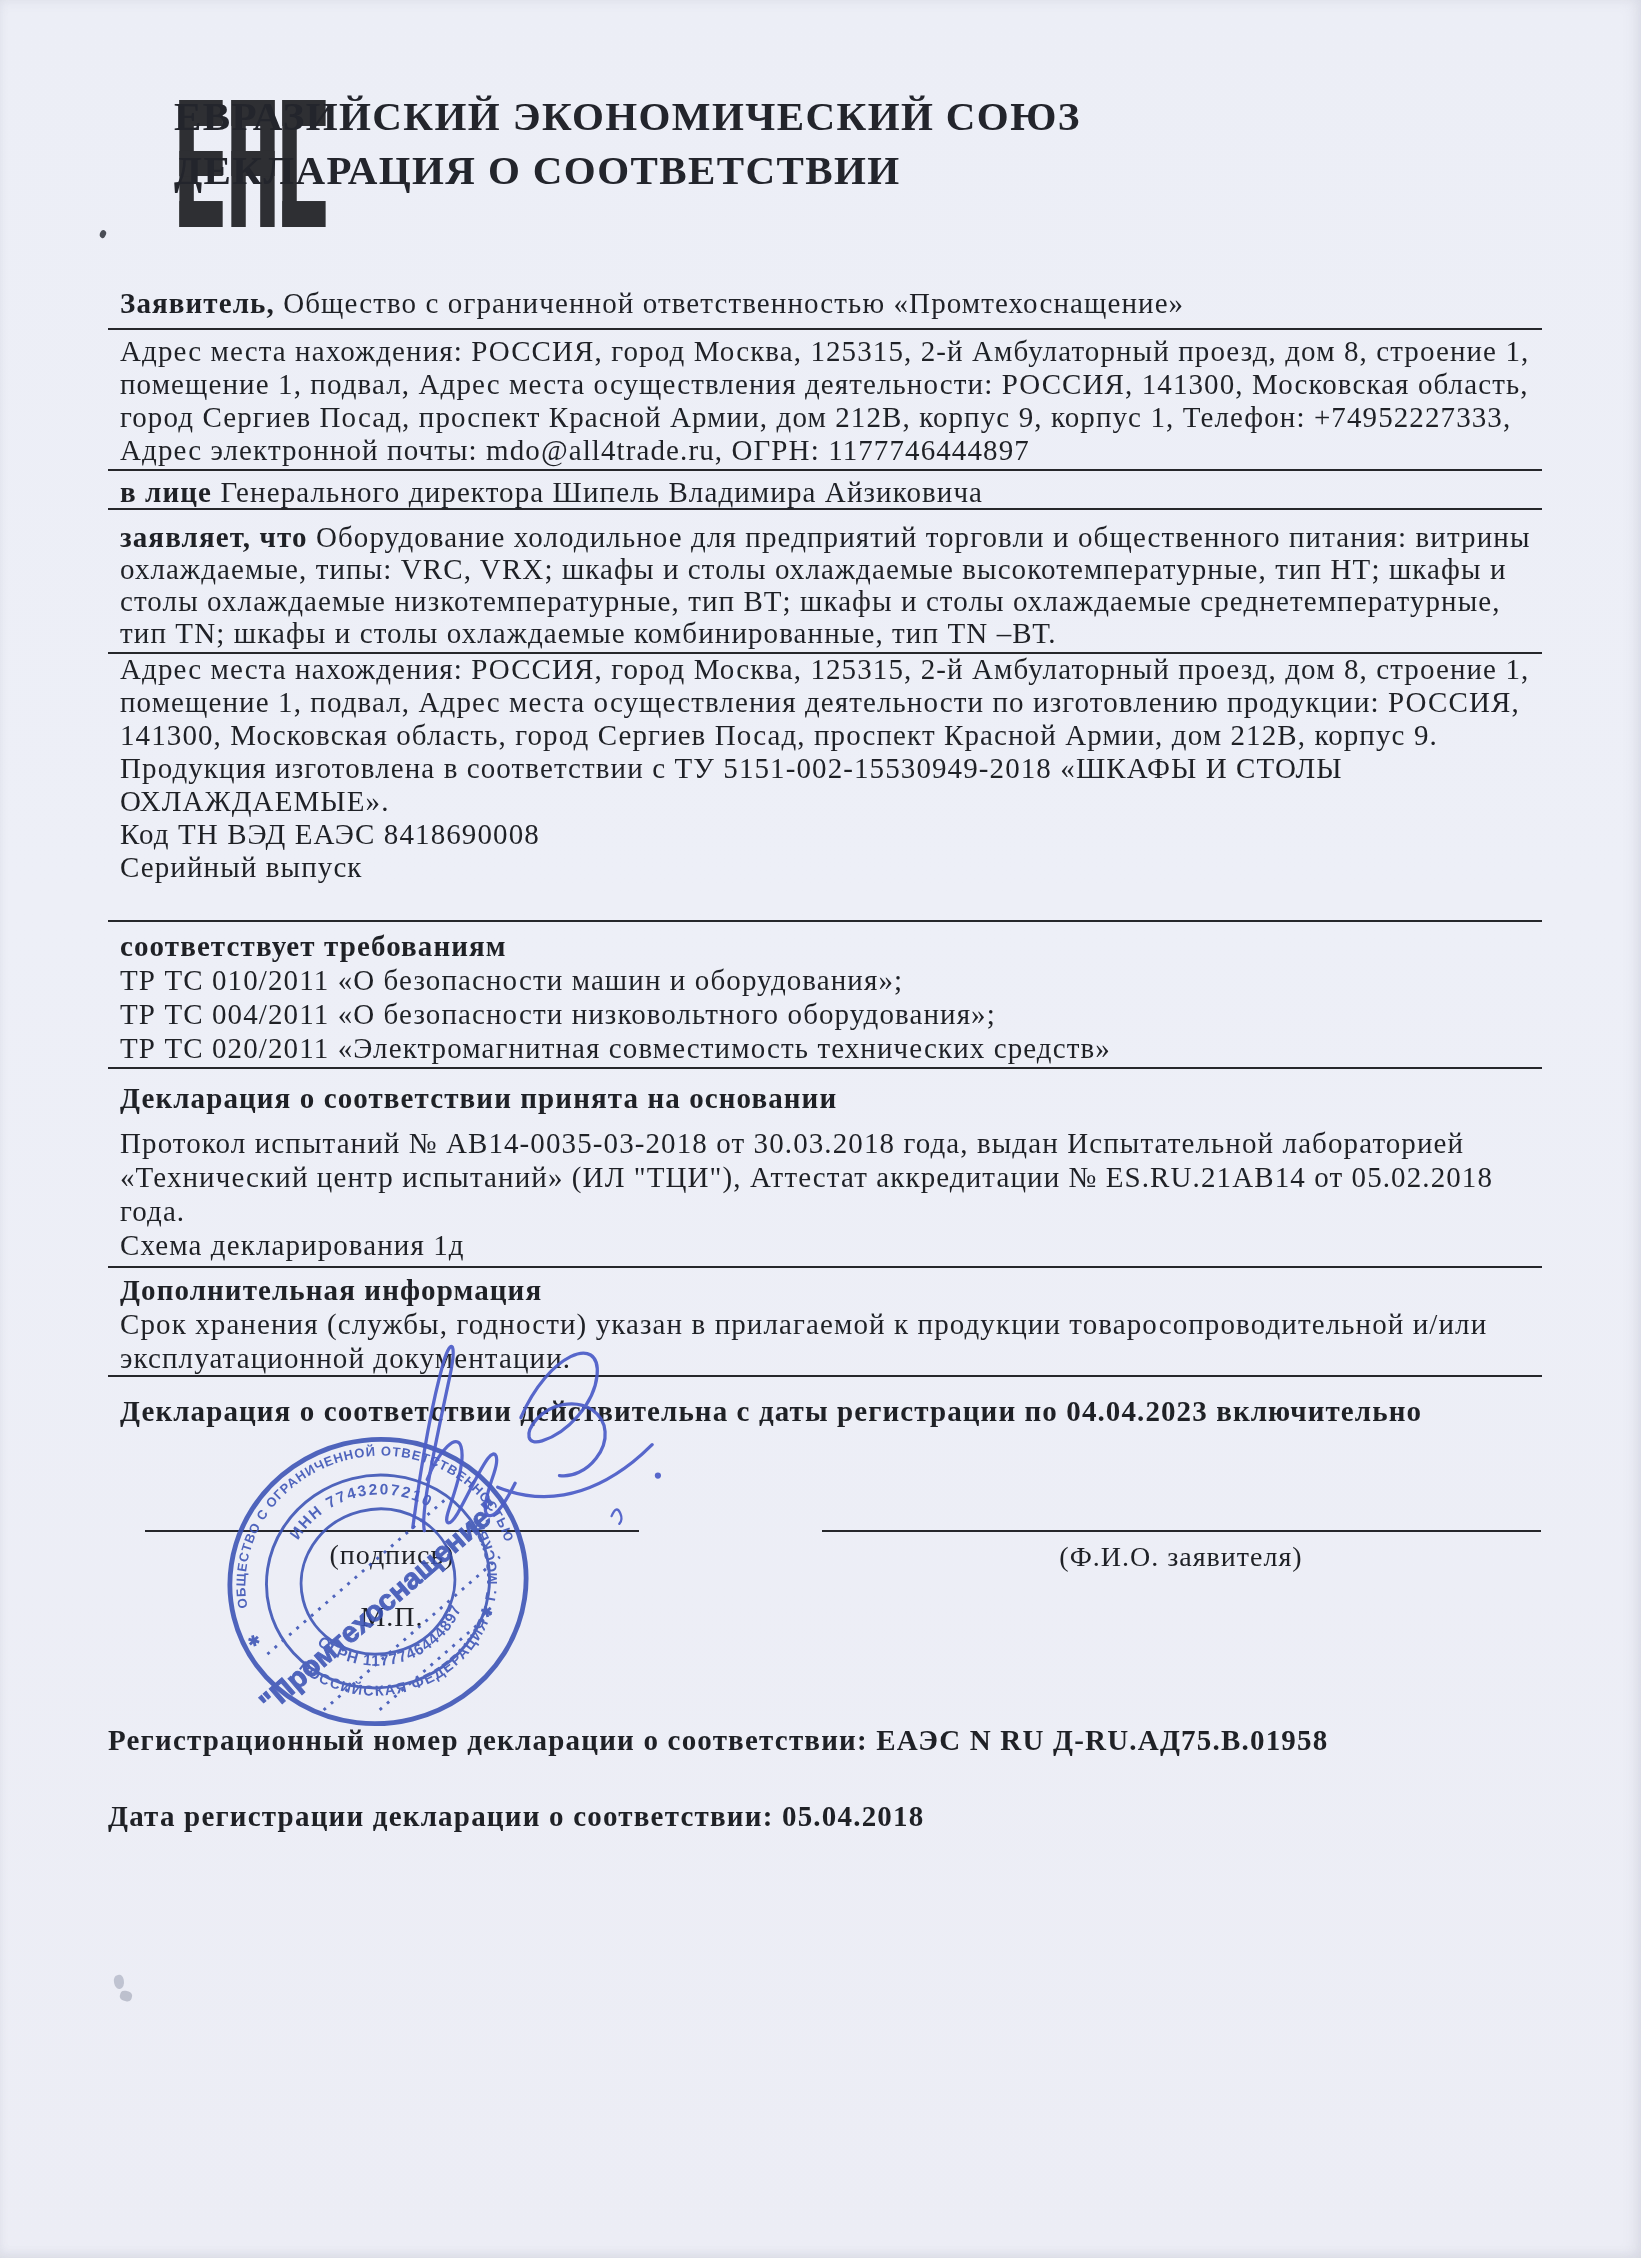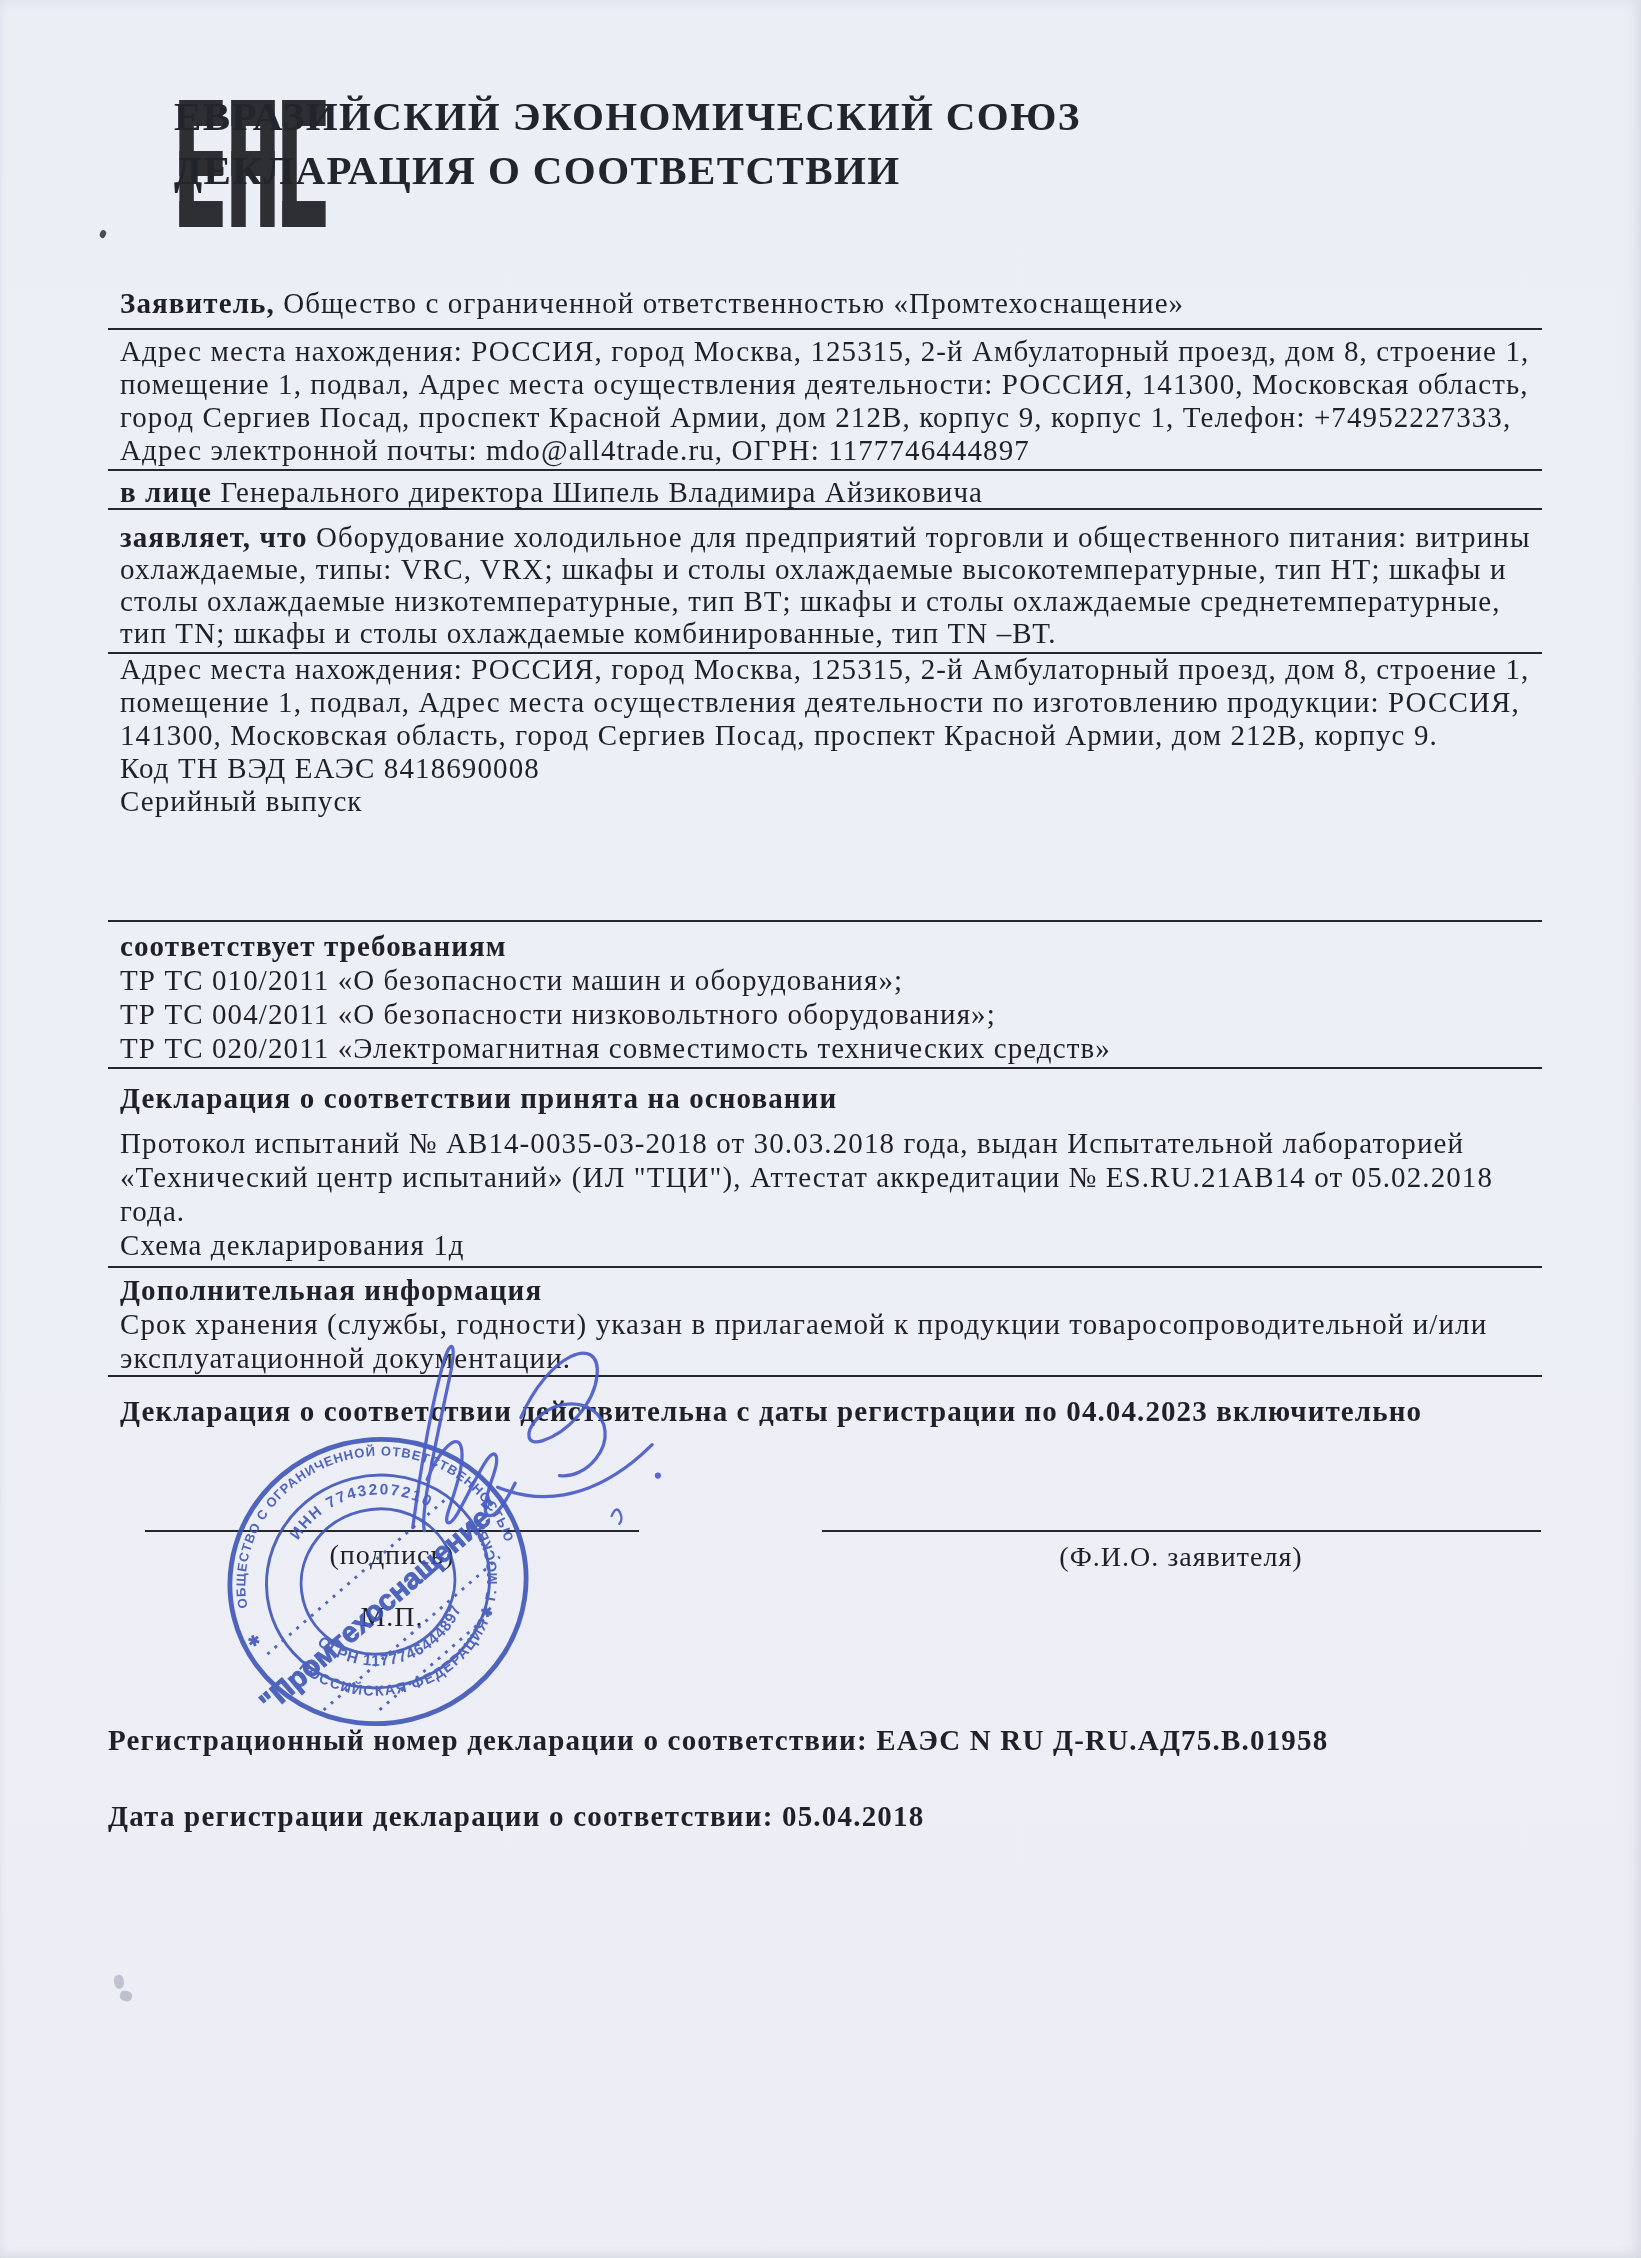--- a/index.html
+++ b/index.html
@@ -75,20 +75,21 @@
   </div>
   <div class="rule" style="top:508px"></div>
 
   <div class="sec" style="top:521px; line-height:32px">
     <p><b class="lead">заявляет, что</b> <span>Оборудование холодильное для предприятий торговли и общественного питания: витрины охлаждаемые, типы: VRC, VRX; шкафы и столы охлаждаемые высокотемпературные, тип НТ; шкафы и столы охлаждаемые низкотемпературные, тип ВТ; шкафы и столы охлаждаемые среднетемпературные, тип TN; шкафы и столы охлаждаемые комбинированные, тип TN –ВТ.</span></p>
   </div>
   <div class="rule" style="top:652px"></div>
 
   <div class="sec" style="top:653px; line-height:33px">
     <p>Адрес места нахождения: РОССИЯ, город Москва, 125315, 2-й Амбулаторный проезд, дом 8, строение 1, помещение 1, подвал, Адрес места осуществления деятельности по изготовлению продукции: РОССИЯ, 141300, Московская область, город Сергиев Посад, проспект Красной Армии, дом 212В, корпус 9.</p>
+    <p>Продукция изготовлена в соответствии с ТУ 5151-002-15530949-2018 «ШКАФЫ И СТОЛЫ ОХЛАЖДАЕМЫЕ».</p>
     <p>Код ТН ВЭД ЕАЭС 8418690008</p>
     <p>Серийный выпуск</p>
   </div>
   <div class="rule" style="top:920px"></div>
 
   <div class="sec" style="top:929px; line-height:34px">
     <p class="heading">соответствует требованиям</p>
     <p>ТР ТС 010/2011 «О безопасности машин и оборудования»;</p>
     <p>ТР ТС 004/2011 «О безопасности низковольтного оборудования»;</p>
     <p>ТР ТС 020/2011 «Электромагнитная совместимость технических средств»</p>

